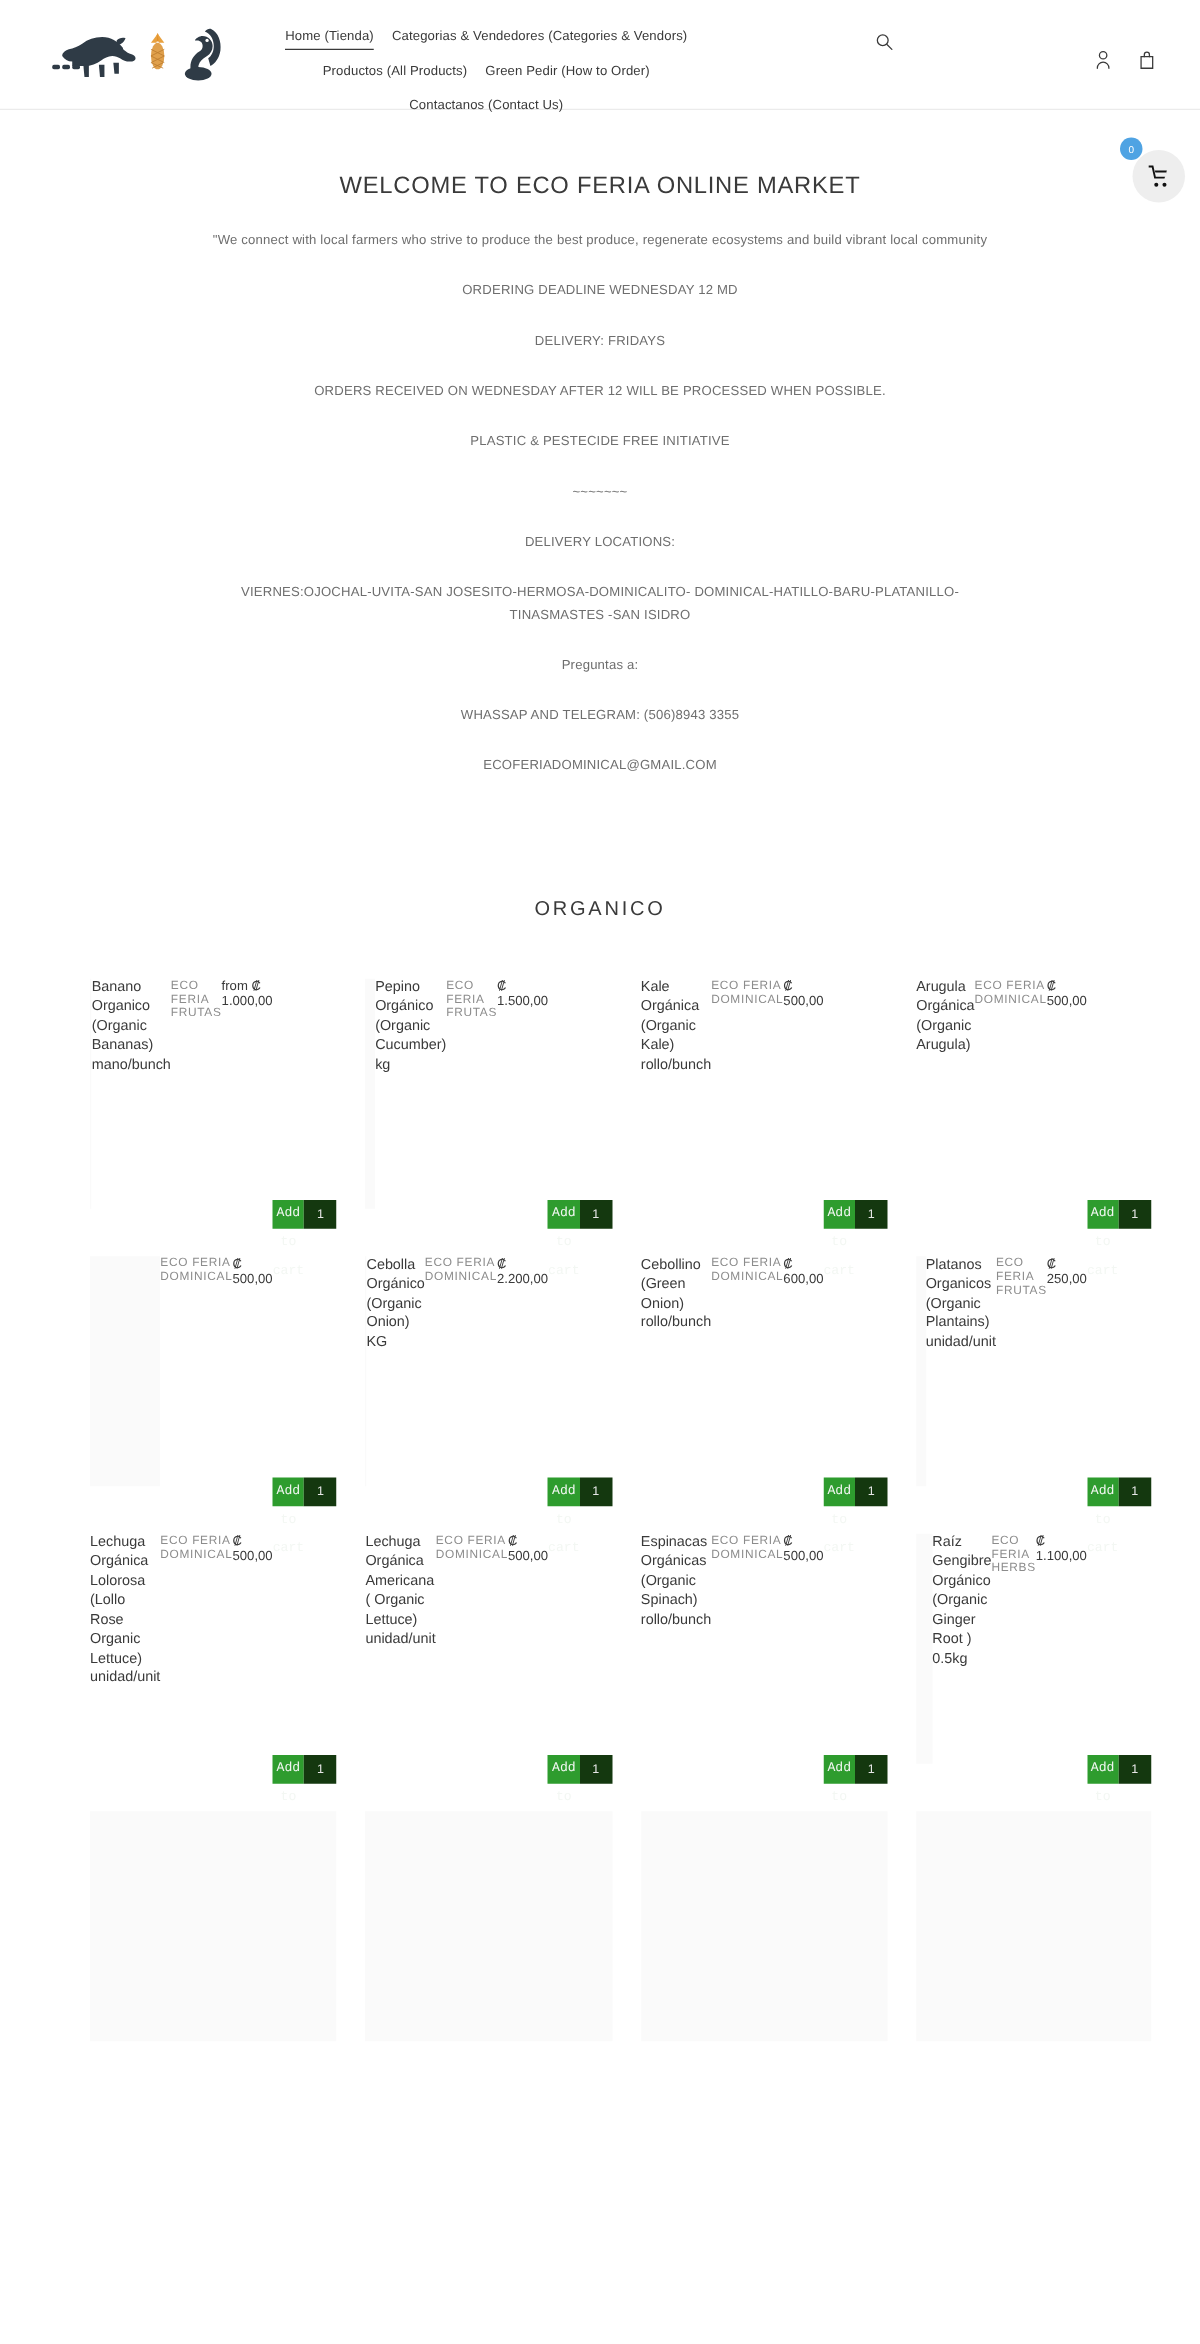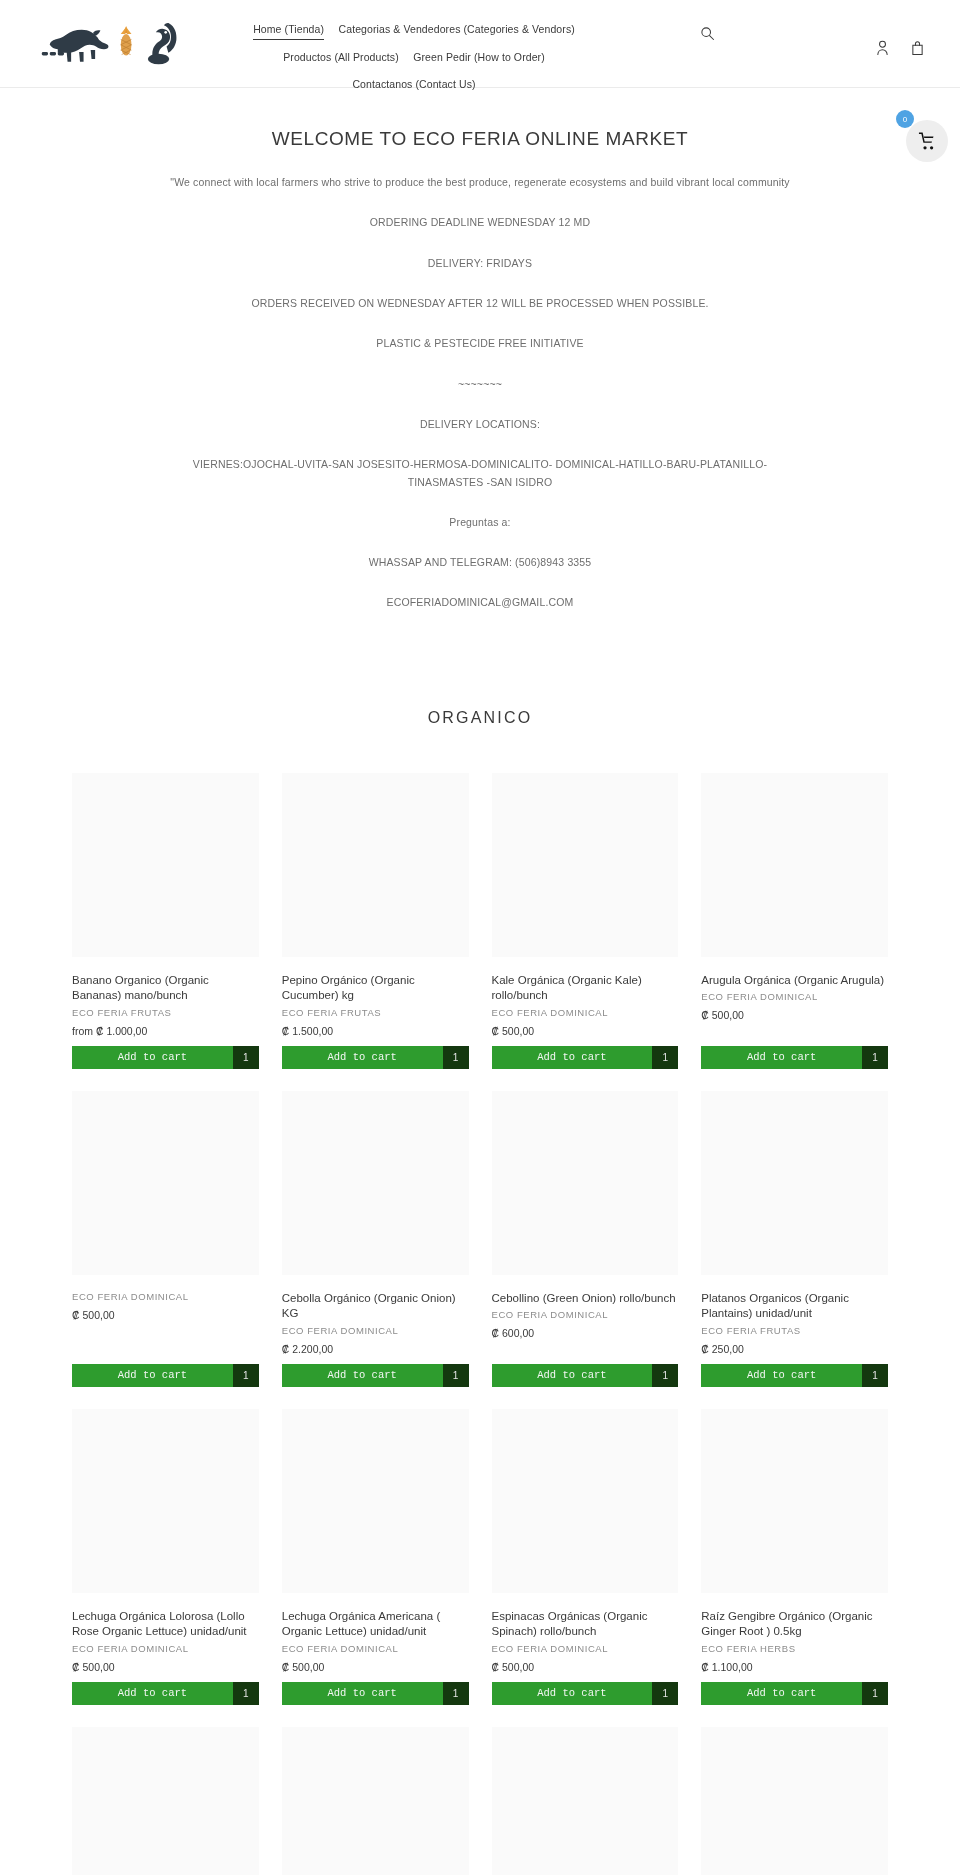--- a/index.html
+++ b/index.html
@@ -27,21 +27,21 @@
     height: 62px;
     width: 140px;
     display: flex;
     align-items: center;
     gap: 6px;
   }
   .logo-svg { display: block; }
 
   .main-nav {
     position: absolute;
-    left: 244px;
+    left: 219px;
     top: 14px;
     width: 340px;
     text-align: center;
     line-height: 1.72;
   }
   .main-nav a {
     color: #3a3a3a;
     text-decoration: none;
     font-size: 10.5px;
     letter-spacing: .1px;
@@ -108,21 +108,21 @@
   
   .welcome {
     padding: 38px 0 18px;
     text-align: center;
   }
   .welcome h1 {
     font-size: 19px;
     font-weight: 400;
     letter-spacing: .6px;
     color: #3a3a3a;
-    margin: 2px 0 24px;
+    margin: 12px 0 24px;
     font-family: "Liberation Sans", sans-serif;
   }
   .welcome p {
     font-size: 10.5px;
     line-height: 1.65;
     color: #6e6e6e;
     margin: 0 auto 23px;
     max-width: 590px;
     letter-spacing: .15px;
   }
@@ -142,21 +142,21 @@
   }
   .product-grid {
     display: grid;
     grid-template-columns: repeat(4, 1fr);
     column-gap: 23px;
     row-gap: 0;
     padding: 0 72px;
   }
   .product-card {
     display: flex;
-    flex-direction: column;
+    flex-direction: row;
     margin-bottom: 22px;
   }
   .product-media {
     width: 100%;
     height: 184px;
     background: #fafafa;
     margin-bottom: 16px;
     display: block;
   }
   .product-title {

